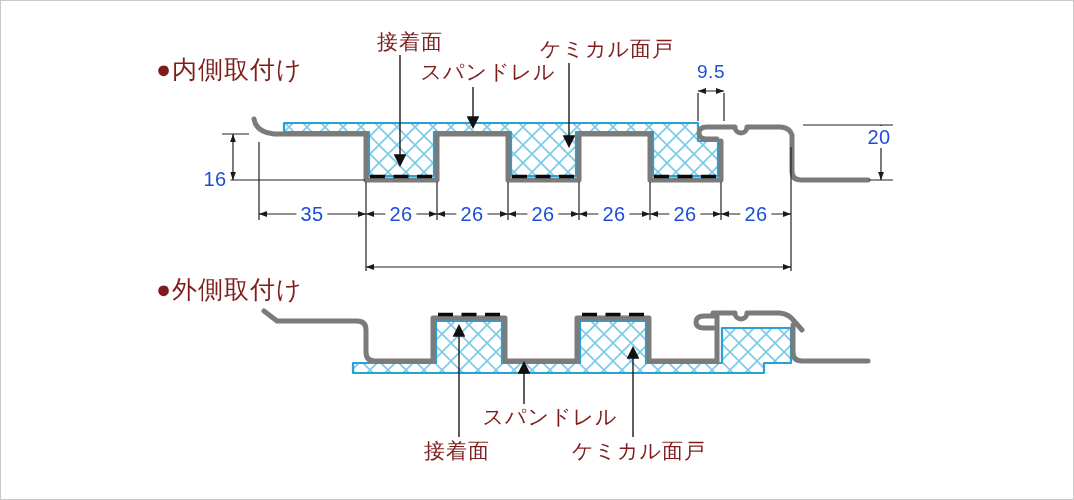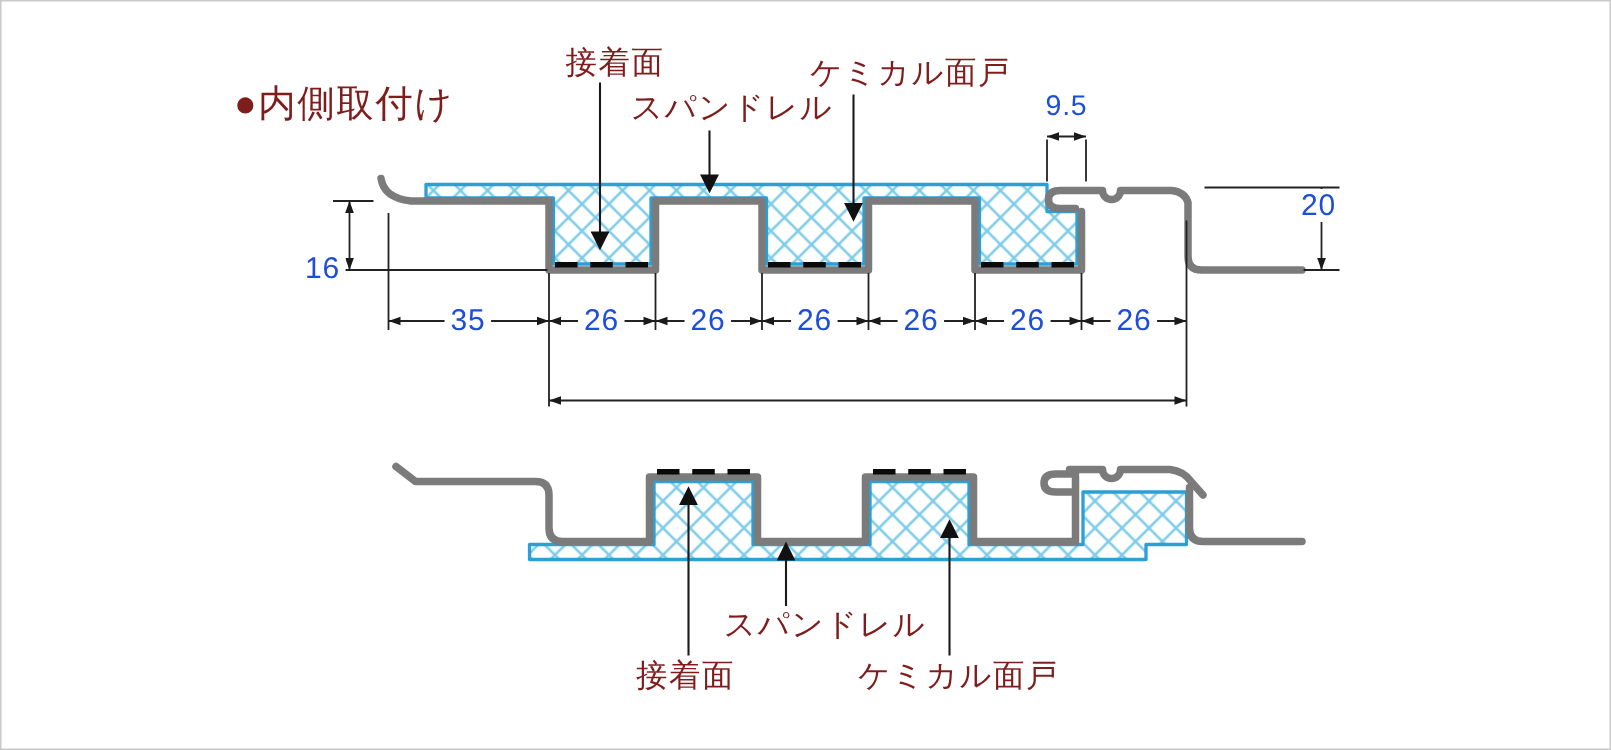--- a/index.html
+++ b/index.html
@@ -119,20 +119,21 @@
 
       <g stroke="#1a1a1a" stroke-width="1.4" fill="none">
         <line x1="458" y1="436" x2="458" y2="325" marker-end="url(#arr)"></line>
         <line x1="523" y1="403" x2="523" y2="362" marker-end="url(#arr)"></line>
         <line x1="632" y1="436" x2="632" y2="347" marker-end="url(#arr)"></line>
       </g>
     </g>
   </svg>
 
   <div class="txt heading" style="left:155px;top:55px;">●内側取付け</div>
+  <div class="txt heading" style="left:155px;top:275px;">●外側取付け</div>
 
   <div class="txt lbl" style="left:409px;top:41px;">接着面</div>
   <div class="txt lbl" style="left:487px;top:71px;">スパンドレル</div>
   <div class="txt lbl lbl-blue" style="left:606px;top:48px;">ケミカル面戸</div>
 
   <div class="txt dim dim-sm" style="left:710px;top:71px;">9.5</div>
   <div class="txt dim" style="left:214px;top:154px;margin-top:24px;">16</div>
   <div class="txt dim" style="left:878px;top:136px;">20</div>
   <div class="txt dim" style="left:311px;top:213px;text-align:center;">35</div>
   <div class="txt dim" style="left:400px;top:213px;">26</div>

